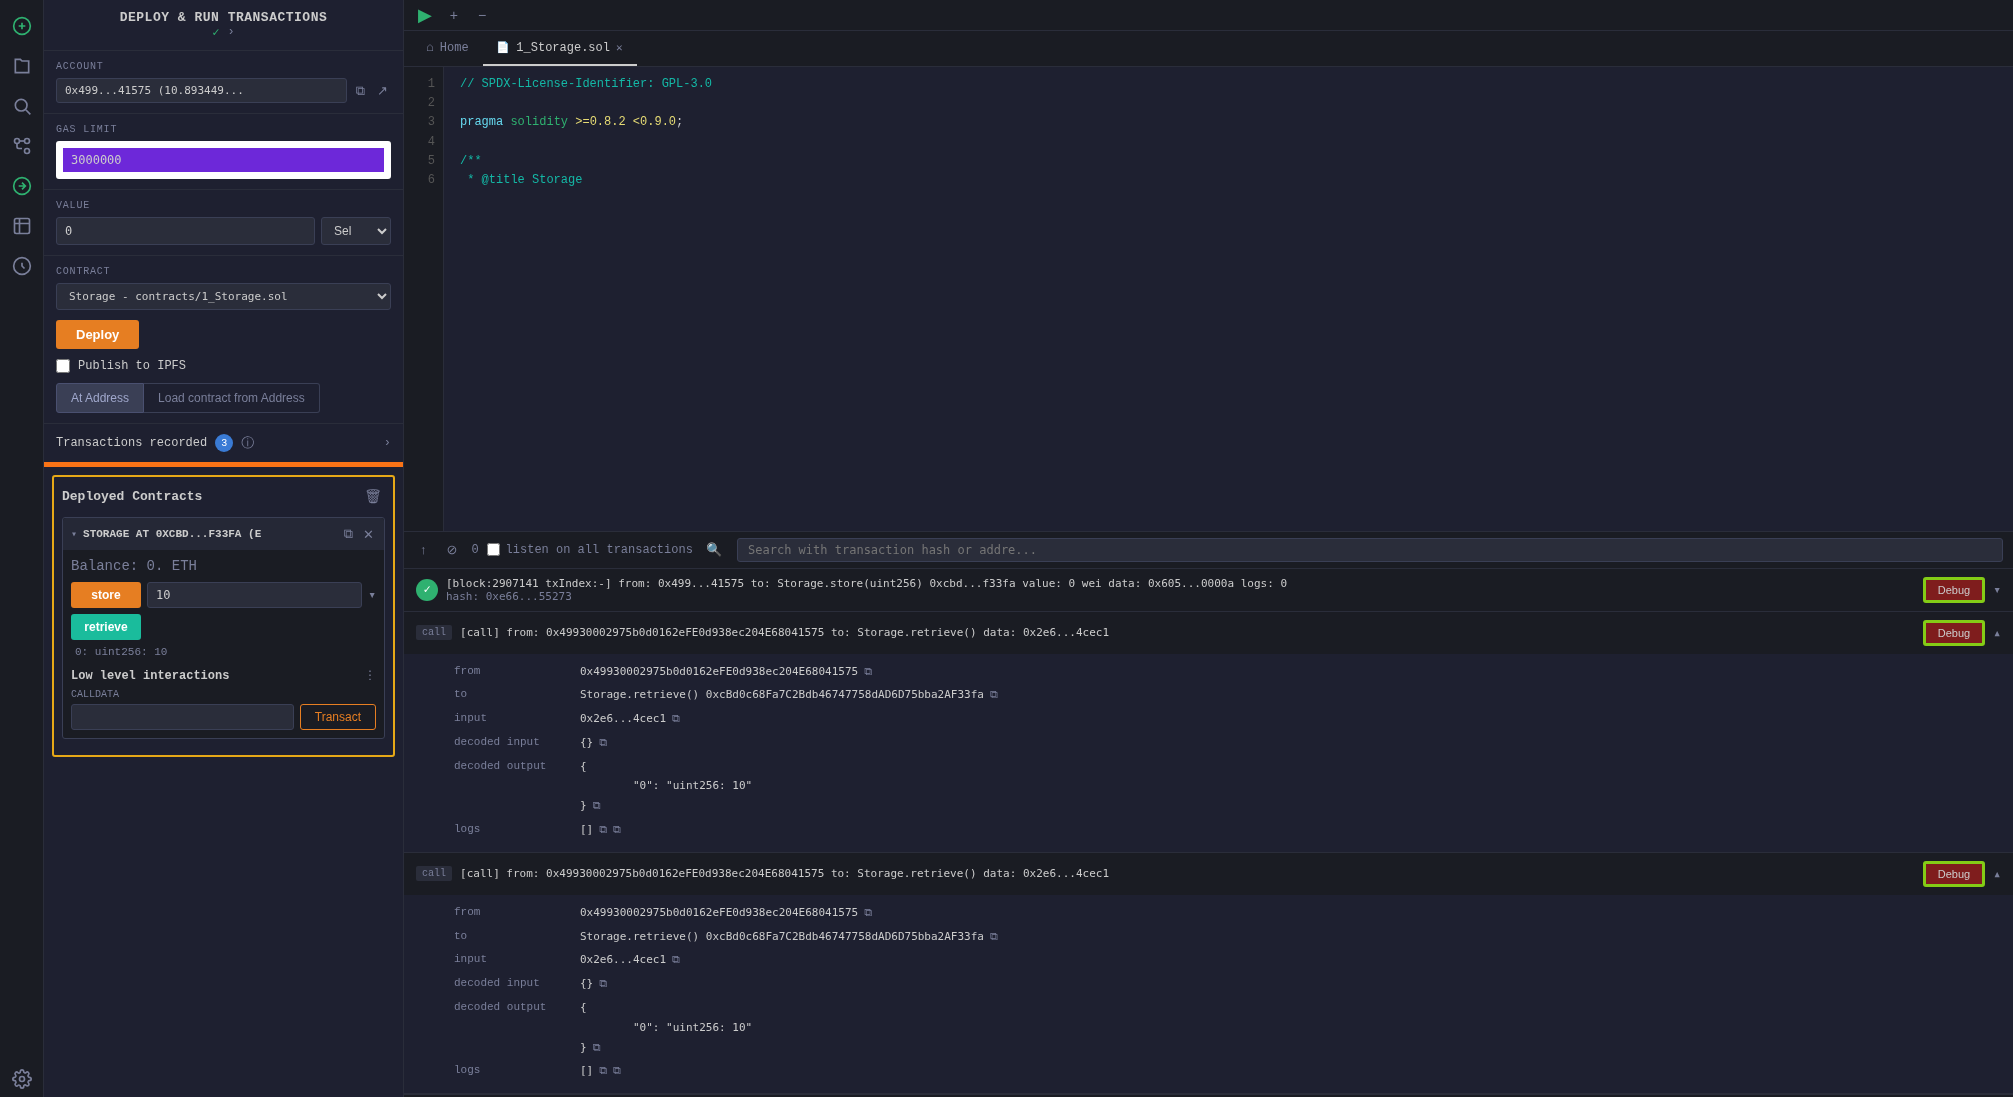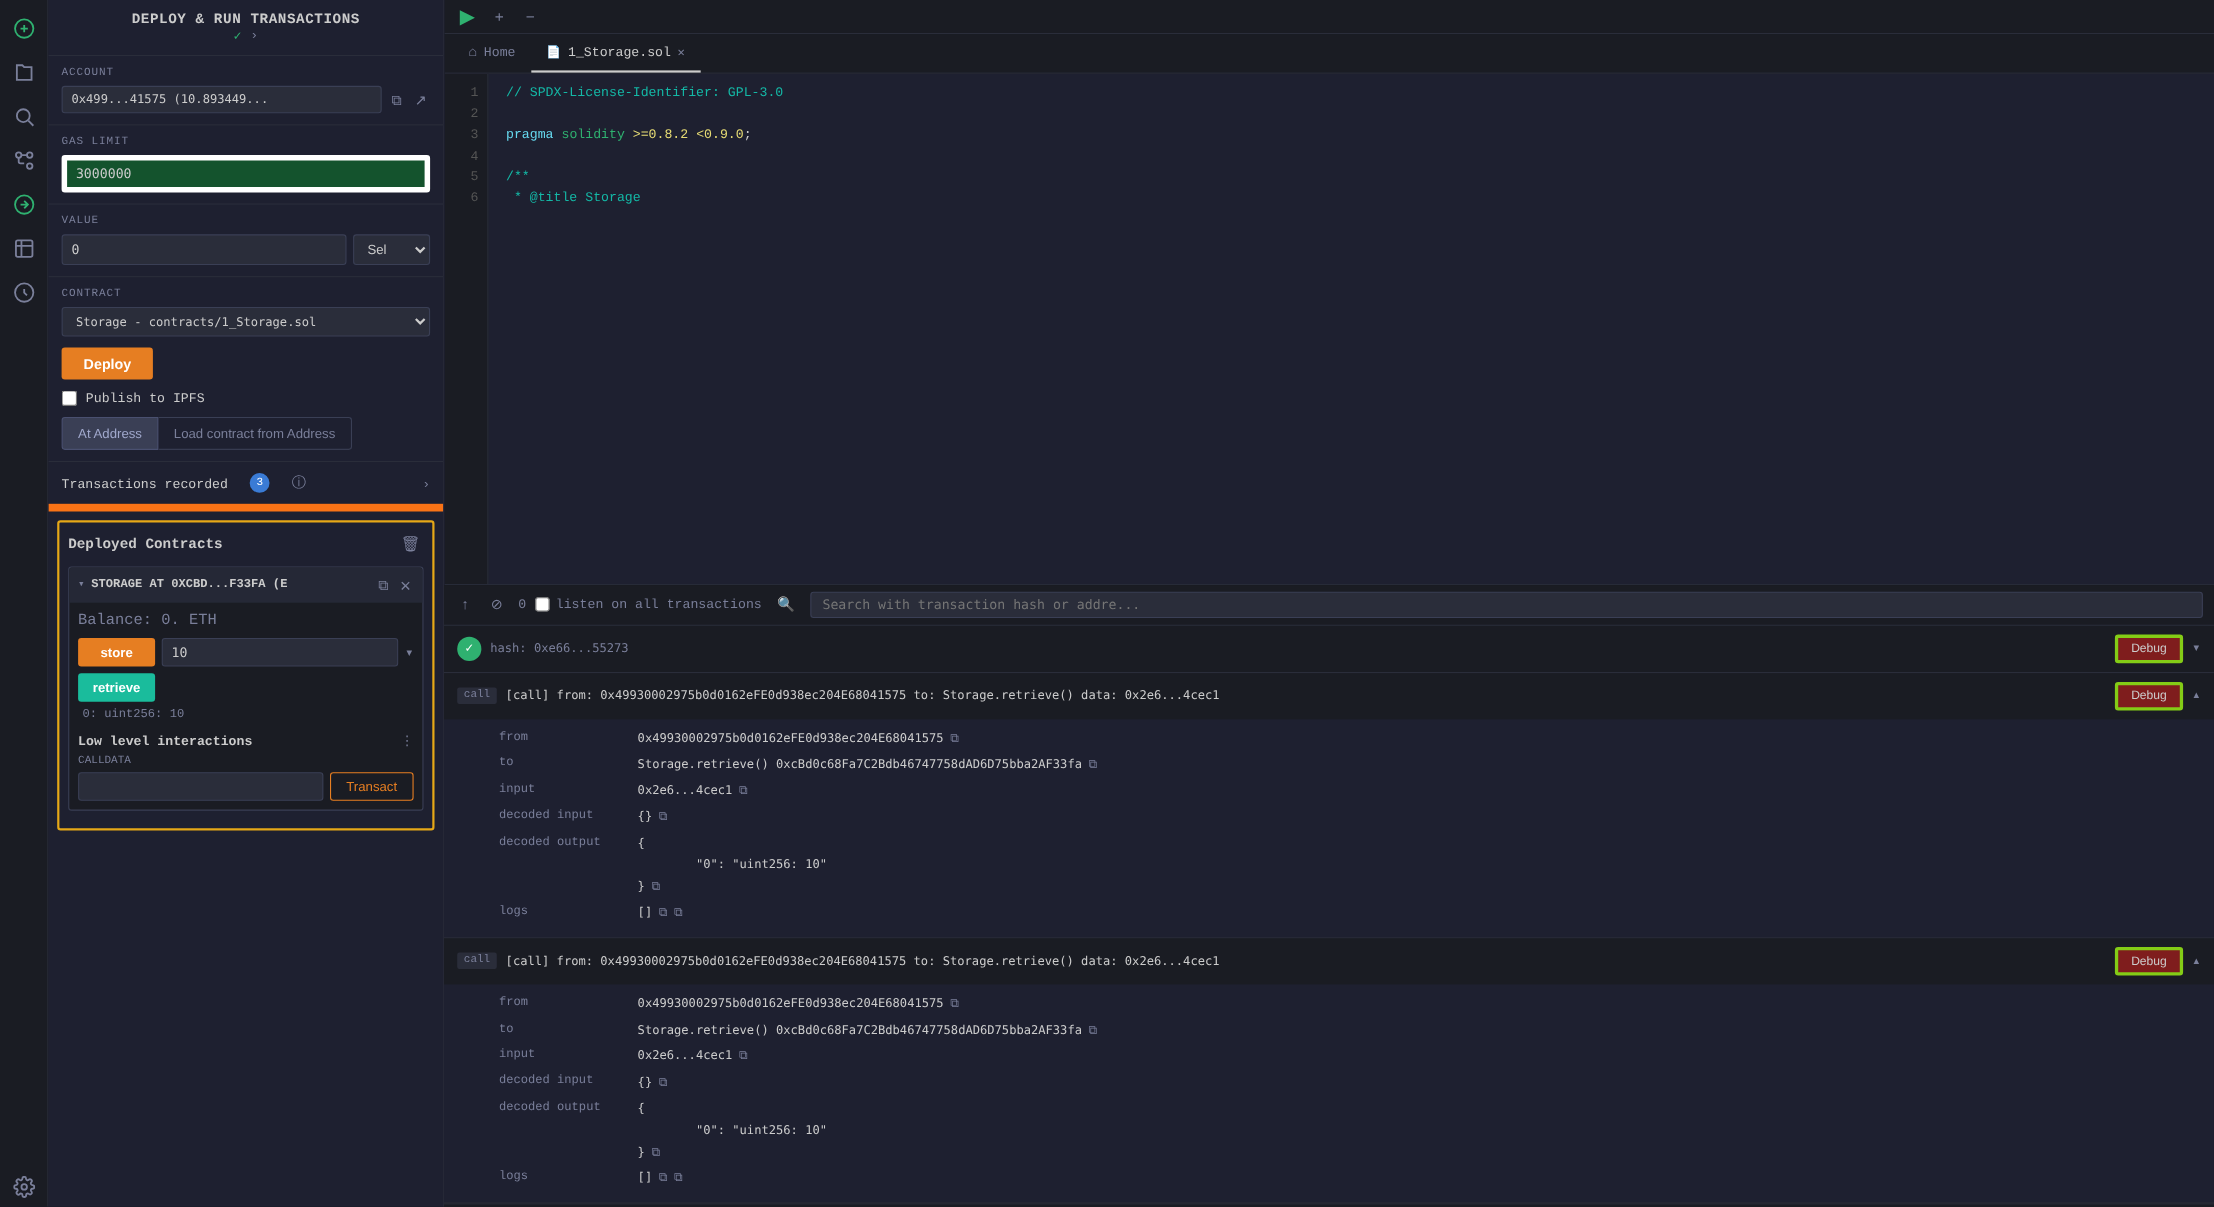--- a/index.html
+++ b/index.html
@@ -102,22 +102,22 @@
     .icon-btn {
       background: none;
       border: none;
       color: #7a7f9a;
       cursor: pointer;
       padding: 3px;
       font-size: 13px;
     }
 
     .gas-input, .value-input {
-      background: #14532d;
-      border: 5px solid #ffffff;
+      background: #6d28d9;
+      border: 7px solid #ffffff;
       color: #ccc;
       padding: 5px 8px;
       font-size: 12px;
       border-radius: 3px;
       width: 100%;
       font-family: monospace;
     }
 
     .value-row {
       display: flex;
@@ -198,24 +198,24 @@
       border-left: none;
       padding: 7px 14px;
       cursor: pointer;
       font-size: 12px;
       border-radius: 0 3px 3px 0;
     }
 
     
     .tx-recorded {
       display: flex;
-      align-items: flex-end;
+      align-items: center;
       padding: 10px 12px;
-      gap: 20px;
-      border-bottom: 7px solid #f97316;
+      gap: 8px;
+      border-bottom: 5px solid #f97316;
       cursor: pointer;
     }
     .tx-badge {
       background: #3a7bd5;
       color: #fff;
       border-radius: 50%;
       width: 18px;
       height: 18px;
       font-size: 10px;
       display: flex;
@@ -850,20 +850,21 @@
           <span>listen on all transactions</span>
         </div>
         <button class="console-icon-btn">🔍</button>
         <input class="console-search" type="text" placeholder="Search with transaction hash or addre..." style="">
       </div>
 
       <div class="tx-entry">
         <div class="tx-entry-header">
           <div class="tx-status-icon tx-status-success">✓</div>
           <div style="flex:1;">
+            <div style="font-size:11px; color:#ccc; font-family:monospace;">[block:2907141 txIndex:-] from: 0x499...41575 to: Storage.store(uint256) 0xcbd...f33fa value: 0 wei data: 0x605...0000a logs: 0</div>
             <div style="font-size:11px; color:#7a7f9a; font-family:monospace;">hash: 0xe66...55273</div>
           </div>
           <button class="debug-btn">Debug</button>
           <span class="tx-expand-btn">▾</span>
         </div>
       </div>
 
       <div class="tx-entry">
         <div class="tx-entry-header">
           <span class="tx-tag">call</span>

